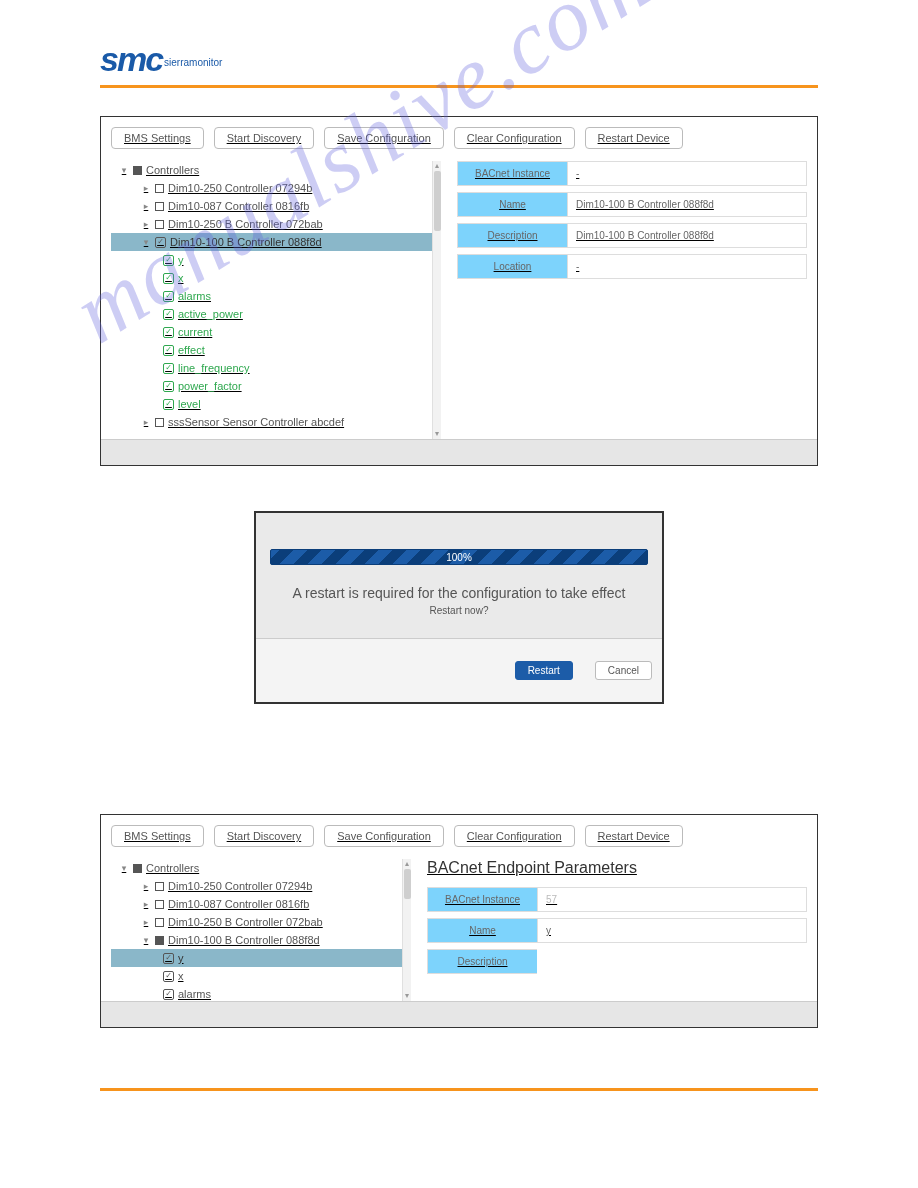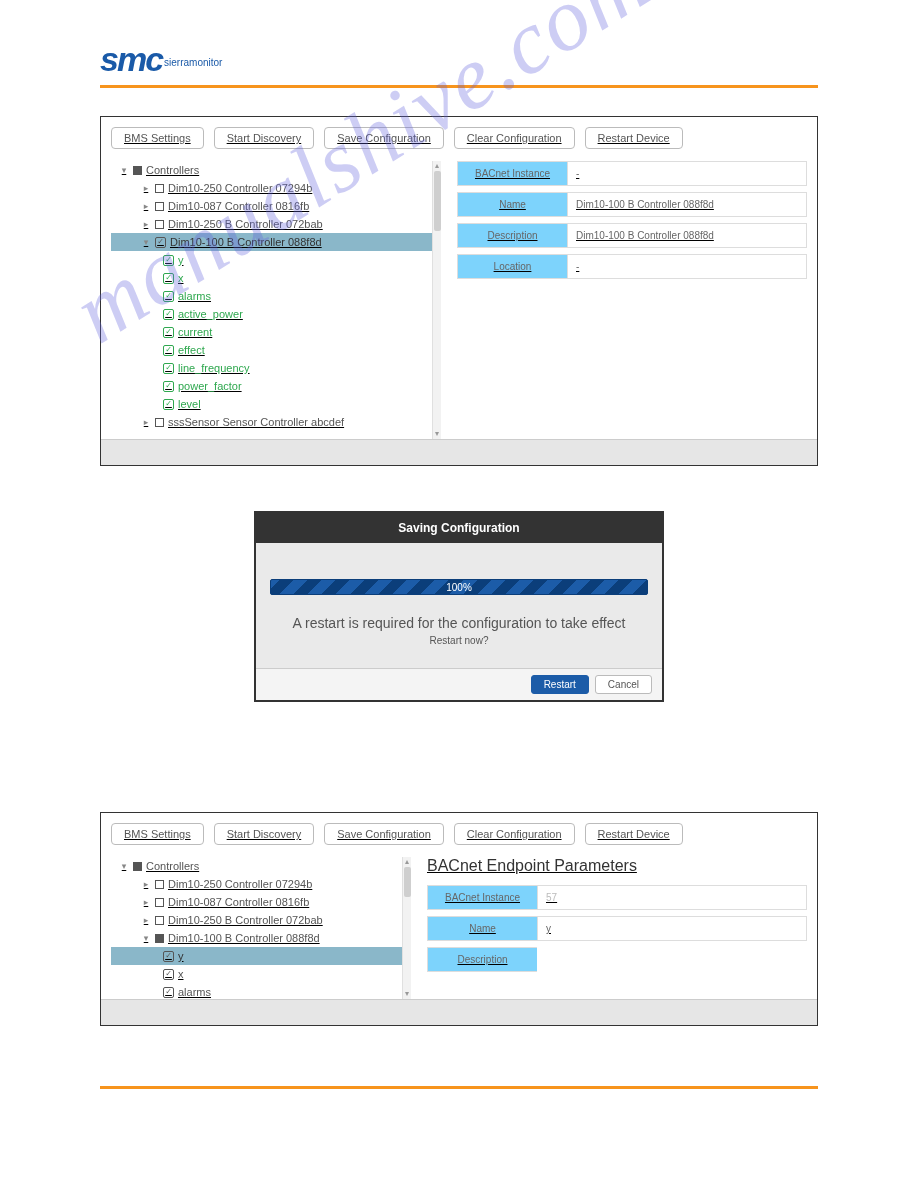--- a/index.html
+++ b/index.html
@@ -44,21 +44,21 @@
   .kv-value { flex: 1; border: 1px solid #ddd; font-size: 10px; color: #666; padding: 6px 8px; background: #fff; }
 
   
   .dialog-container { display: flex; justify-content: center; margin-bottom: 50px; }
   .dialog { width: 410px; border: 2px solid #333; background: #eaeaea; }
   .dialog-header { background: #333; color: #fff; text-align: center; padding: 8px 0; font-size: 12px; font-weight: 600; }
   .dialog-body { padding: 12px 14px 8px 14px; margin-top: 24px; }
   .progress { height: 16px; background: #0b3e7a; border: 1px solid #0b3e7a; border-radius: 2px; position: relative; overflow: hidden; text-align: center; color: #fff; font-size: 10px; line-height: 16px; background-image: repeating-linear-gradient(-45deg, #0b3e7a 0 10px, #1c5ca8 10px 20px); }
   .dialog-msg { text-align: center; font-size: 14px; color: #555; margin: 20px 0 4px 0; }
   .dialog-msg2 { text-align: center; font-size: 10px; color: #555; margin-bottom: 14px; }
-  .dialog-actions { display: flex; justify-content: flex-end; gap: 6px; border-top: 1px solid #ccc; padding: 6px 10px; background: #f4f4f4; }
+  .dialog-actions { display: flex; justify-content: flex-end; gap: 22px; border-top: 1px solid #ccc; padding: 22px 10px; background: #f4f4f4; }
   .dbtn { border: 1px solid #bbb; background: #fff; font-size: 10px; padding: 3px 12px; border-radius: 3px; cursor: pointer; color: #555; }
   .dbtn.primary { background: #1c5ca8; color: #fff; border-color: #1c5ca8; }
 
   .short-panel .tree { height: 142px; }
 
   .watermark { position: absolute; top: 260px; left: 110px; font-size: 90px; color: rgba(100,100,220,0.32); font-style: italic; transform: rotate(-32deg); transform-origin: left bottom; pointer-events: none; font-family: 'Times New Roman', serif; letter-spacing: 2px; z-index: 5; }
 </style>
 </head>
 <body>
 
@@ -179,21 +179,20 @@
               <div class="kv-value">-</div>
             </div>
         </div>
       </div>
     </div>
     <div class="panel-footer"></div>
   </div>
 
   <div class="dialog-container">
     <div class="dialog">
-      <div class="dialog-header">Saving Configuration</div>
       <div class="dialog-body">
         <div class="progress">100%</div>
         <div class="dialog-msg">A restart is required for the configuration to take effect</div>
         <div class="dialog-msg2">Restart now?</div>
       </div>
       <div class="dialog-actions">
         <button class="dbtn primary">Restart</button>
         <button class="dbtn">Cancel</button>
       </div>
     </div>

